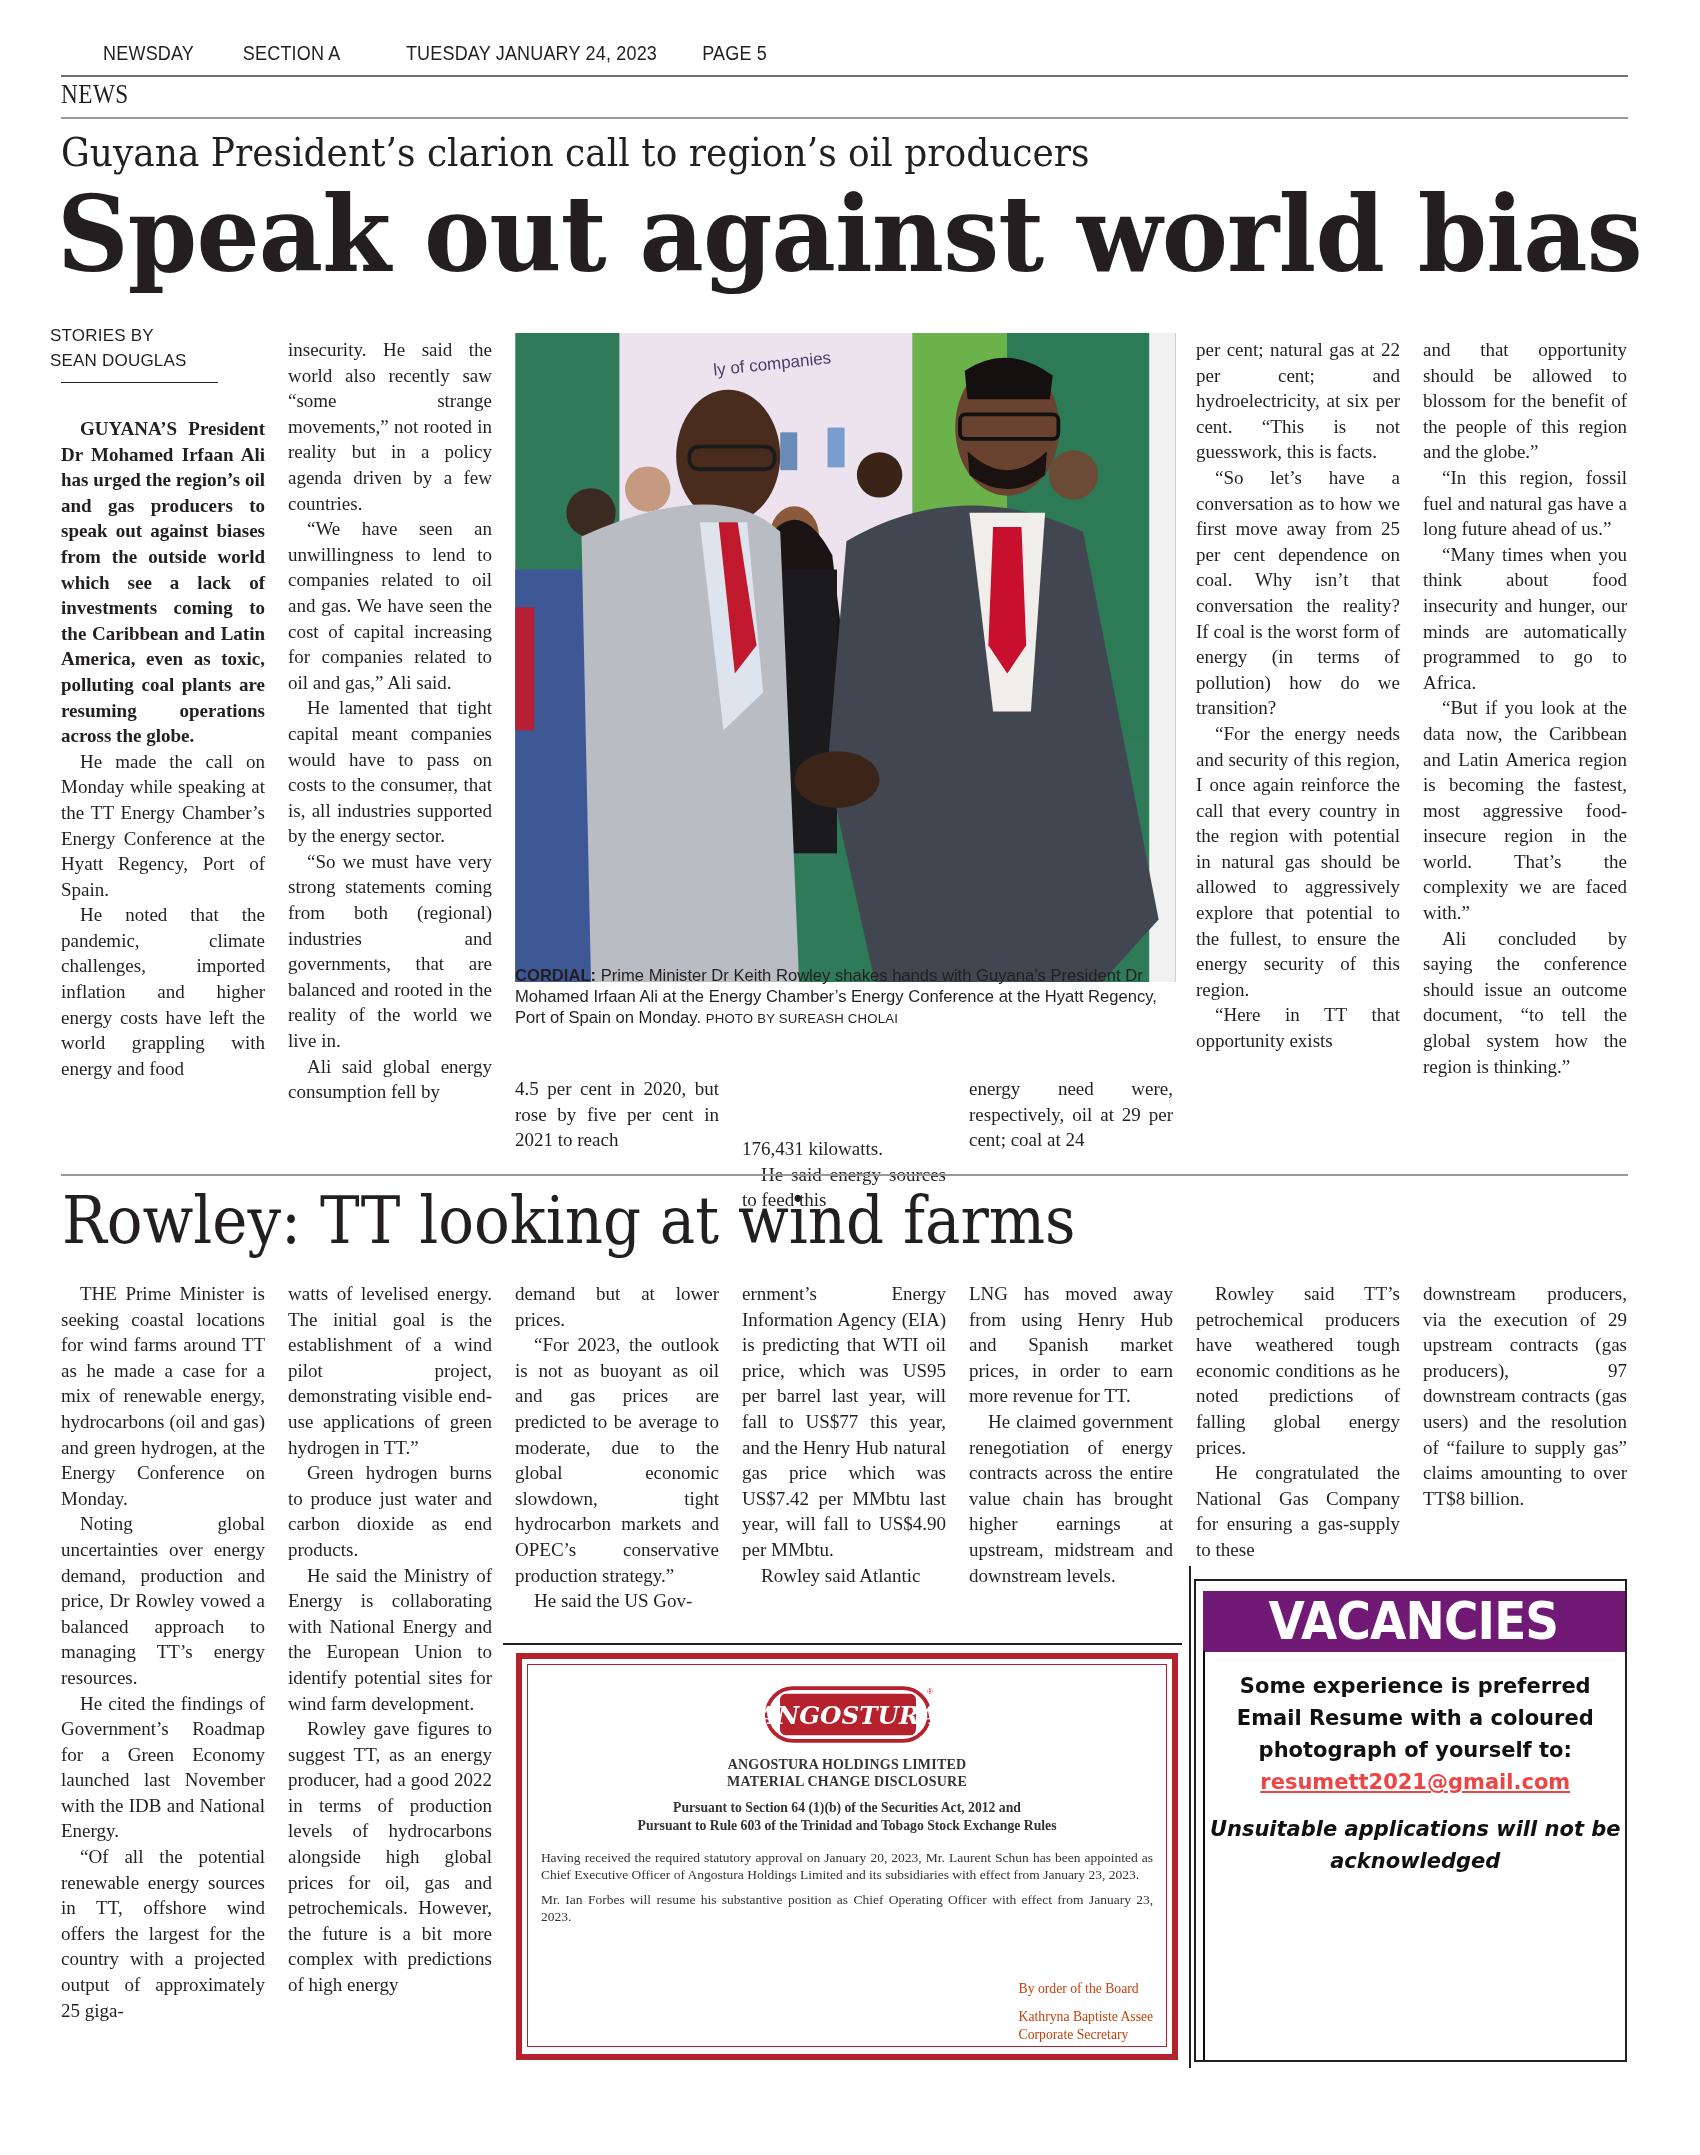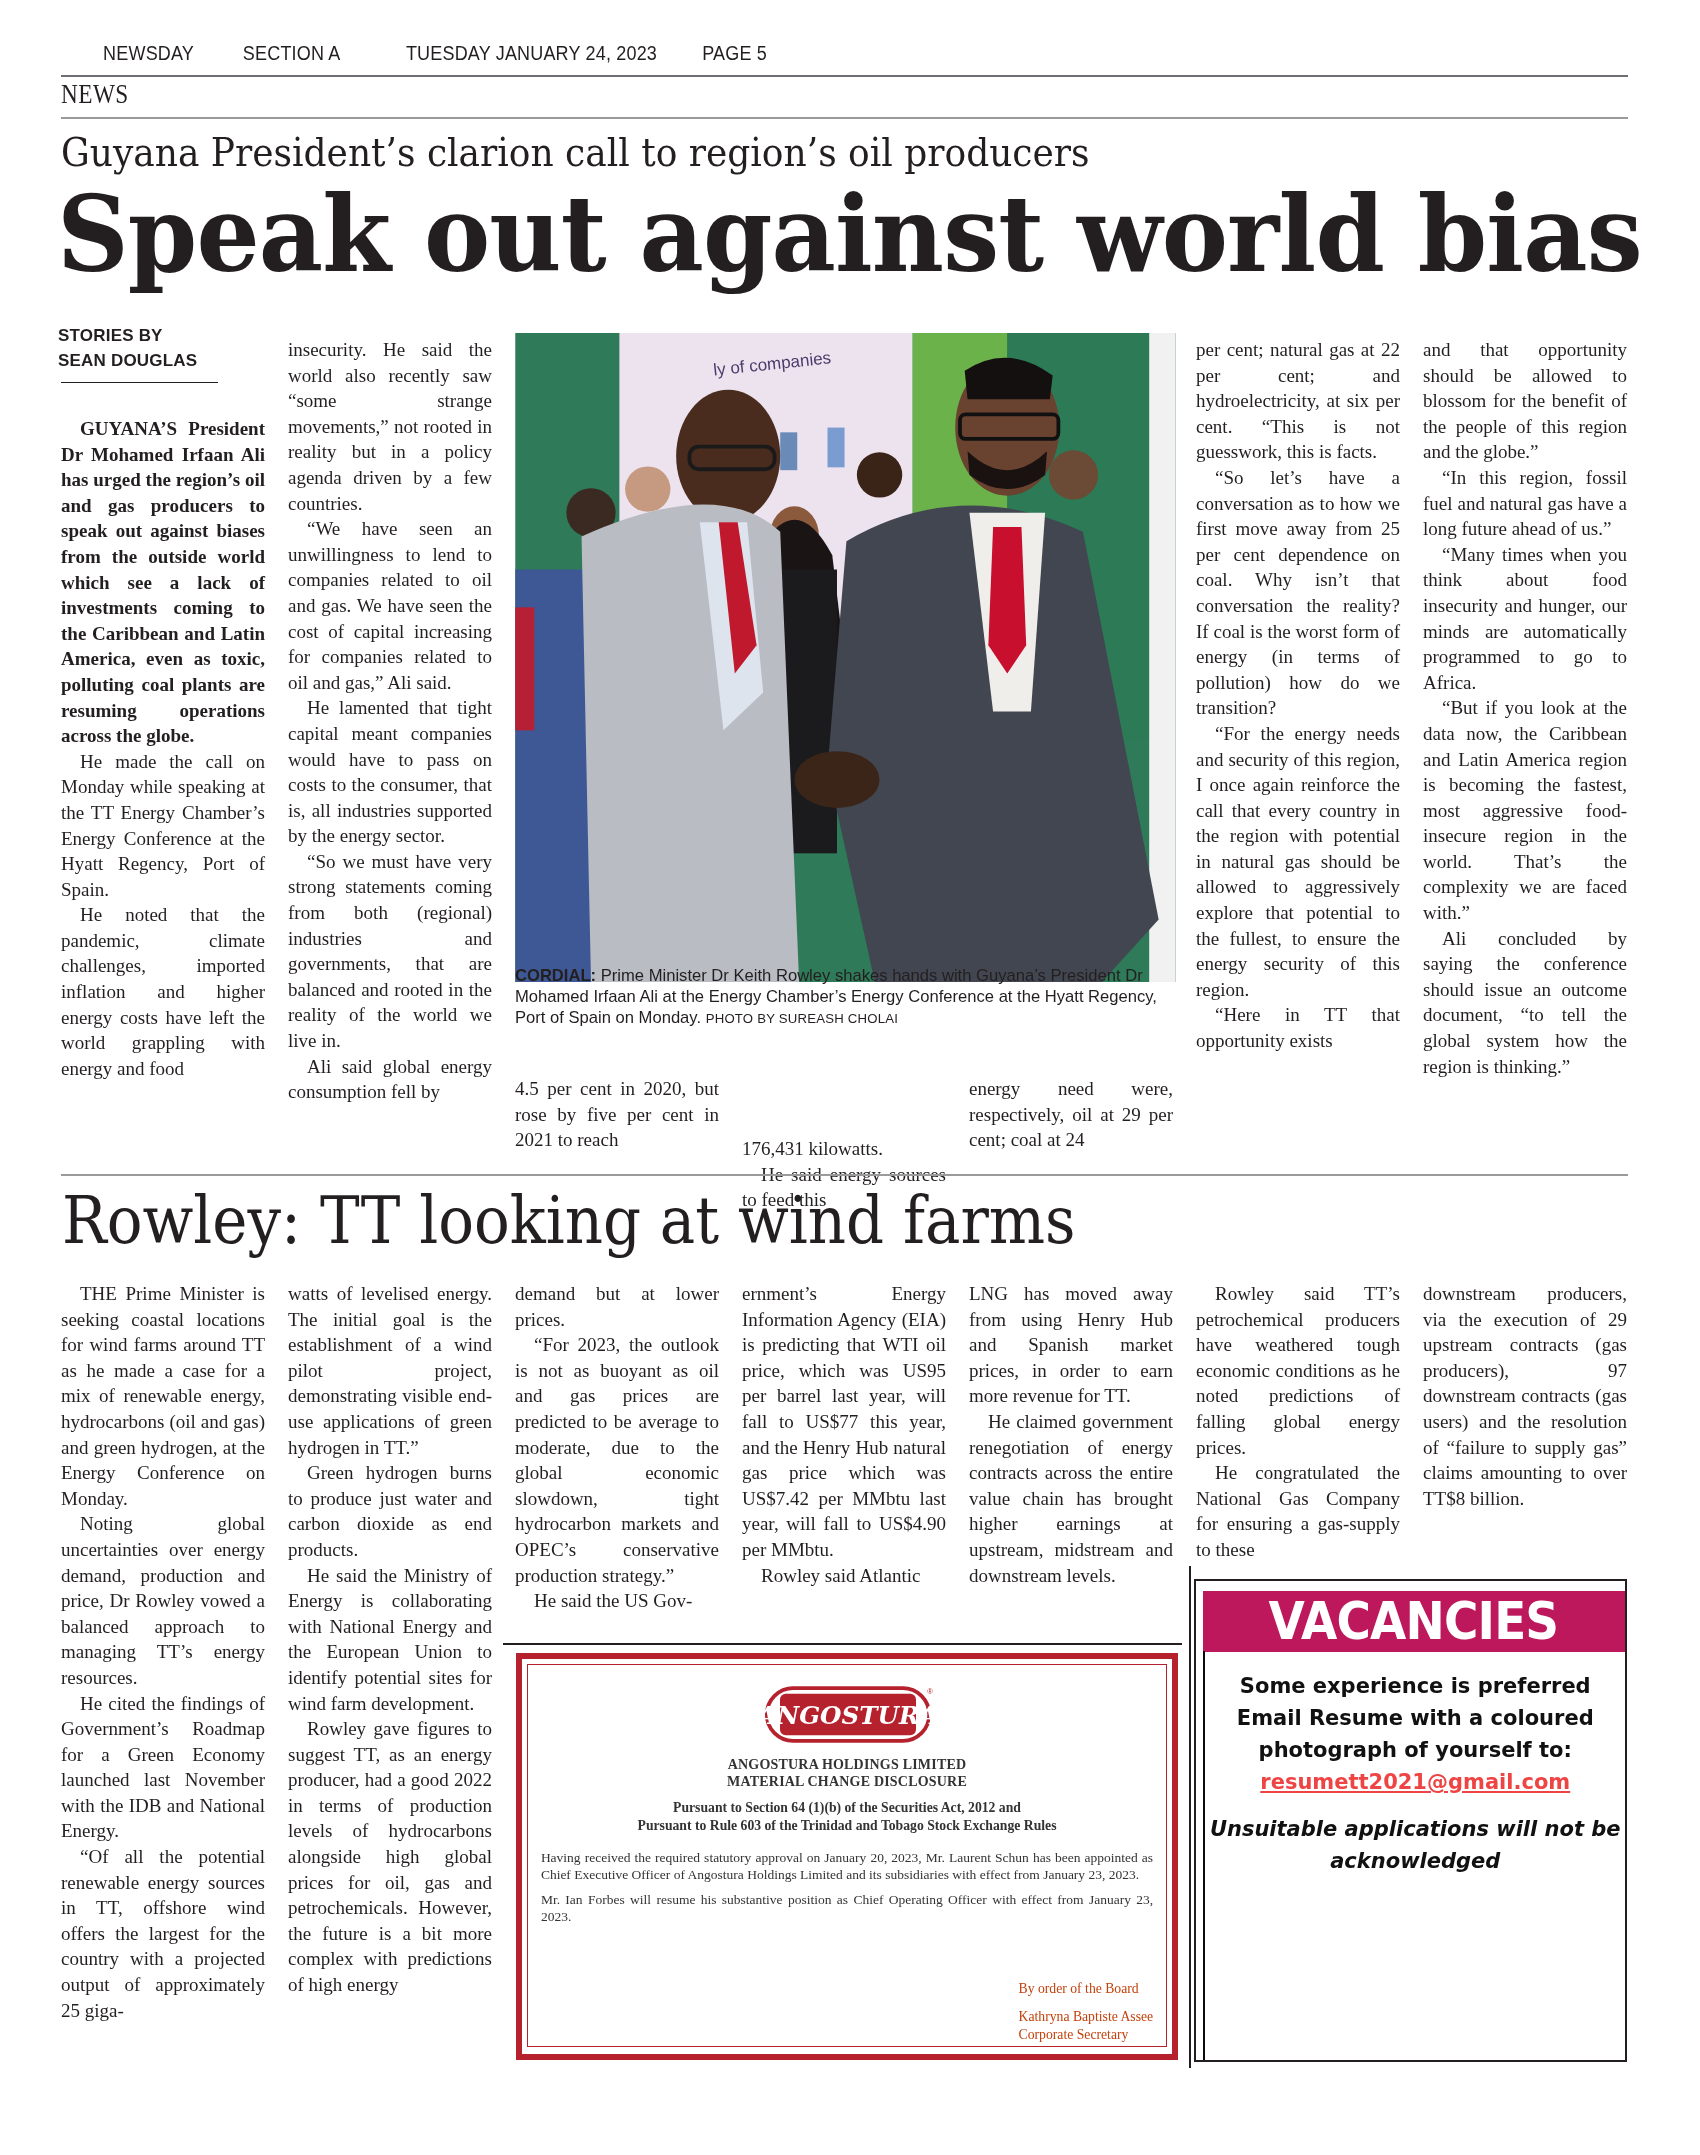--- a/index.html
+++ b/index.html
@@ -18,21 +18,21 @@
   
   .kicker { left: 61px; top: 129px; font-family: "DejaVu Serif", serif; font-size: 40px; color: #231f20; transform: scaleX(0.9); transform-origin: left; white-space: nowrap; }
   .headline { left: 57px; top: 178px; font-family: "DejaVu Serif", serif; font-weight: bold; font-size: 104px; letter-spacing: -0.9px; color: #231f20; white-space: nowrap; transform: scaleX(0.955); transform-origin: left; line-height: 1.1; }
 
   
   .col { position: absolute; font-size: 19px; line-height: 25.6px; text-align: justify; hyphens: manual; color: #231f20; }
   .col p { text-indent: 19px; }
   .col p.noind { text-indent: 0; }
   .lede { font-weight: bold; }
 
-  .byline { left: 58px; top: 324px; width: 157px; font-family: "Liberation Sans", "DejaVu Sans", sans-serif; font-weight: bold; font-size: 17px; line-height: 24.6px; letter-spacing: 0.2px; }
+  .byline { left: 50px; top: 324px; width: 157px; font-family: "Liberation Sans", "DejaVu Sans", sans-serif; font-weight: normal; font-size: 17px; line-height: 24.6px; letter-spacing: 0.2px; }
   .byline-rule { left: 61px; top: 382px; width: 157px; height: 0.9px; background: #231f20; }
 
   
   .photo { left: 515px; top: 333px; width: 661px; height: 649px; overflow: hidden; background: #e9e4ea; }
   .caption { left: 515px; top: 965px; width: 662px; font-family: "Liberation Sans", "DejaVu Sans", sans-serif; font-size: 16.6px; line-height: 21px; color: #231f20; }
   .caption b { font-weight: bold; }
   .caption .credit { font-size: 13.2px; letter-spacing: 0.2px; }
 
   .rule-mid { left: 61px; top: 1174px; width: 1567px; height: 1.9px; background: #9a9a9a; }
   .headline2 { left: 62px; top: 1183px; font-family: "DejaVu Serif", serif; font-size: 66px; color: #231f20; white-space: nowrap; transform: scaleX(0.9); transform-origin: left; line-height: 1.15; }
@@ -45,21 +45,21 @@
   .logo { position: absolute; left: 235px; top: 19px; width: 170px; height: 61px; }
   .n-title { position: absolute; left: 0; right: 0; top: 91px; text-align: center; font-family: "Liberation Serif", serif; font-weight: bold; font-size: 14px; line-height: 17px; letter-spacing: 0.2px; color: #333; }
   .n-pursuant { position: absolute; left: 0; right: 0; top: 134px; text-align: center; font-family: "Liberation Serif", serif; font-weight: bold; font-size: 13.7px; line-height: 18px; color: #333; }
   .n-body { position: absolute; left: 13.2px; right: 13.2px; top: 184px; font-family: "Liberation Serif", serif; font-size: 13.5px; line-height: 17px; text-align: justify; color: #333; }
   .n-body p { margin-bottom: 8.5px; }
   .n-sign { position: absolute; right: 13.2px; top: 315px; text-align: left; font-family: "Liberation Serif", serif; font-size: 13.7px; line-height: 18px; color: #c2410c; }
   .n-sign .gap { height: 10.4px; }
 
   
   .vac { left: 1194px; top: 1579px; width: 433px; height: 483px; border: 2.8px solid #231f20; background: #fff; }
-  .vac-head { position: absolute; left: 6.6px; right: 0; top: 9.5px; height: 61px; background: #be185d; color: #fff; text-align: center; font-family: "DejaVu Sans", sans-serif; font-weight: bold; font-size: 51px; line-height: 61px; letter-spacing: -0.9px; }
+  .vac-head { position: absolute; left: 6.6px; right: 0; top: 9.5px; height: 61px; background: #701a75; color: #fff; text-align: center; font-family: "DejaVu Sans", sans-serif; font-weight: bold; font-size: 51px; line-height: 61px; letter-spacing: -0.9px; }
   .vac-head span { display: inline-block; transform: scaleX(0.92); }
   .vac-left { position: absolute; left: 6.6px; top: 70px; bottom: 0; width: 2.8px; background: #0a0a0a; }
   .vac-body { position: absolute; left: 9.5px; right: 0; top: 76px; text-align: center; font-family: "DejaVu Sans", sans-serif; font-weight: bold; color: #111; }
   .vac-pos { font-size: 24.6px; line-height: 34px; letter-spacing: -0.3px; }
   .vac-pos div, .vac-how div { white-space: nowrap; }
   .vac-how { margin-top: 13.2px; font-size: 21px; line-height: 32px; }
   .vac-email { text-decoration: underline; font-size: 21px; line-height: 32px; color: #ef4444; }
   .vac-note { margin-top: 15px; font-style: italic; font-size: 21px; line-height: 32px; }
 </style>
 </head>

